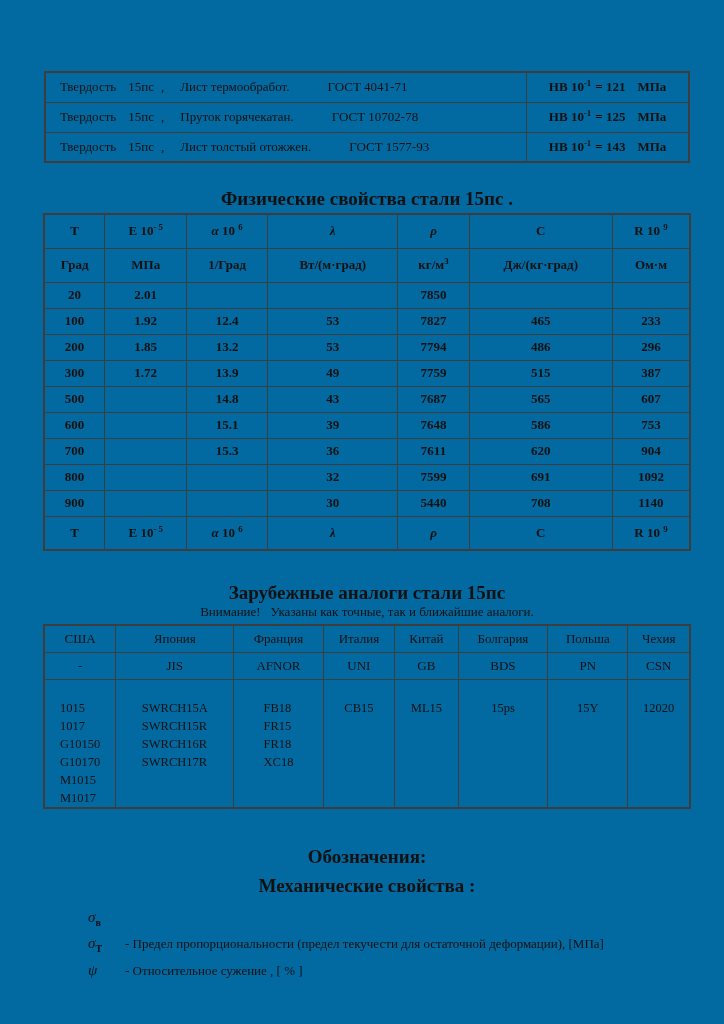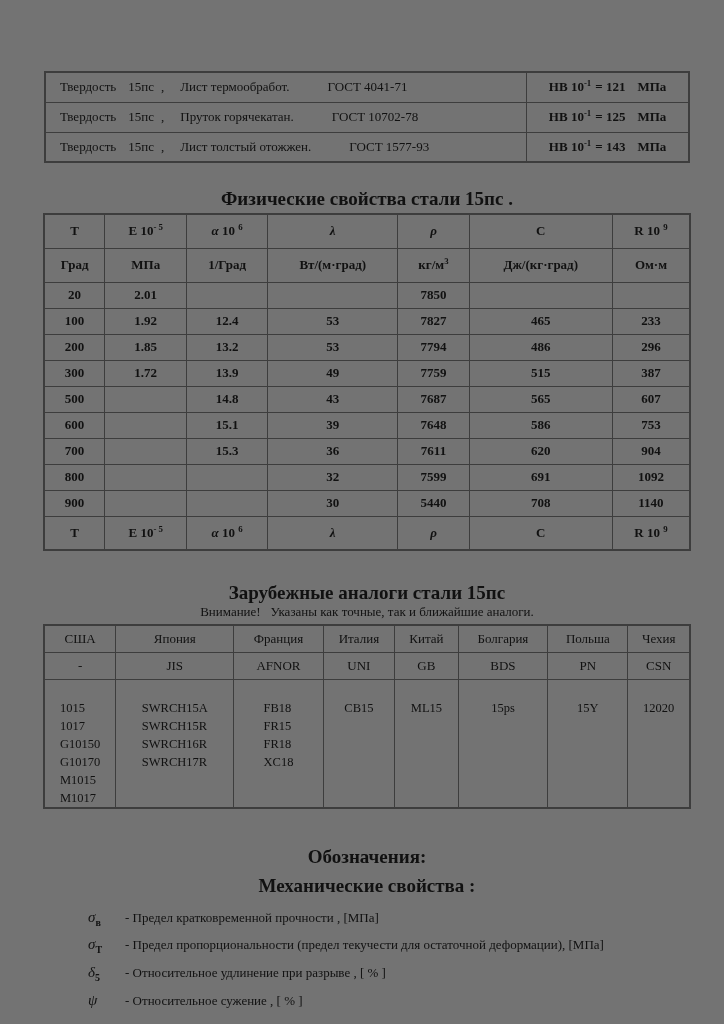--- a/index.html
+++ b/index.html
@@ -1,18 +1,18 @@
 <!DOCTYPE html>
 <html><head>
 <meta charset="utf-8">
 <style>
   * { margin: 0; padding: 0; box-sizing: border-box; }
   html, body { background: #e8e8e8; }
   .page {
-    width: 724px; height: 1024px; background: #737373; color: #111;
+    width: 724px; height: 1024px; background: #0369a1; color: #111;
     font-family: "Liberation Serif", serif; font-size: 13px;
     margin: 0 auto; overflow: hidden; position: relative;
   }
   table { border-collapse: collapse; table-layout: fixed; }
   .tbl { border: 2px solid #3d3d3d; }
   .tbl td { border: 1px solid #3d3d3d; text-align: center; vertical-align: middle; }
   sup { font-size: 0.68em; vertical-align: super; line-height: 0; }
   sub { font-size: 0.70em; vertical-align: sub; line-height: 0; }
 
   
@@ -263,29 +263,24 @@
           <td><div class="grade-block">12020</div></td>
         </tr>
       </tbody>
   </table>
 
   <div class="title title-designations">Обозначения:</div>
   <div class="title title-mech">Механические свойства :</div>
   <div class="d-list">
     <div class="d-item">
       <span class="d-sym"><span>σ</span><sub>в</sub></span>
-      <span class="d-text">- Предел кратковременной прочности , [МПа]</span>
     </div>
     <div class="d-item">
       <span class="d-sym"><span>σ</span><sub>Т</sub></span>
       <span class="d-text">- Предел пропорциональности (предел текучести для остаточной деформации), [МПа]</span>
     </div>
     <div class="d-item">
-      <span class="d-sym"><span>δ</span><sub>5</sub></span>
-      <span class="d-text">- Относительное удлинение при разрыве , [ % ]</span>
-    </div>
-    <div class="d-item">
       <span class="d-sym"><span>ψ</span><sub></sub></span>
       <span class="d-text">- Относительное сужение , [ % ]</span>
     </div>
   </div>
 
 </div>
 
 </body></html>

